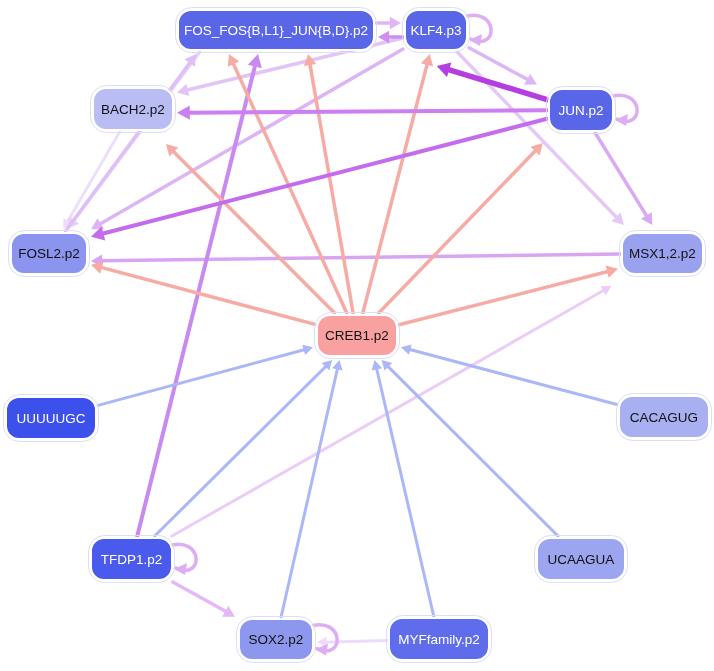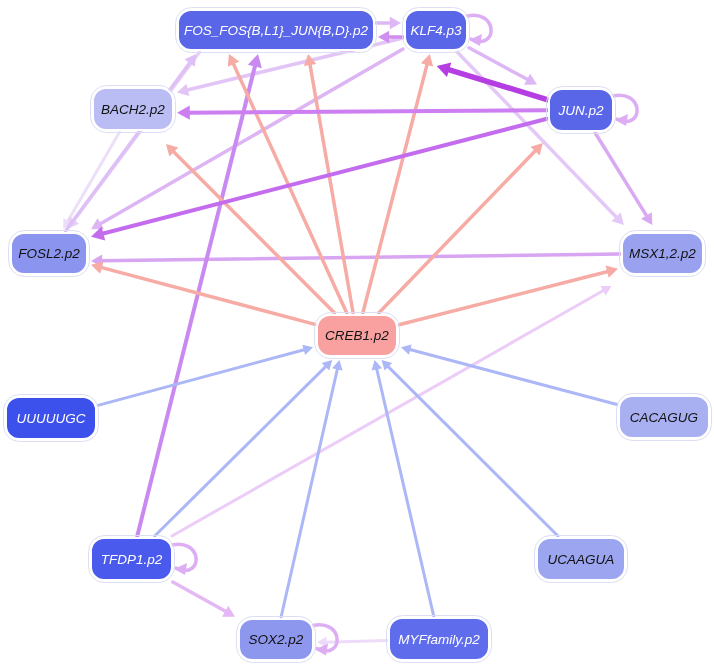--- a/index.html
+++ b/index.html
@@ -7,21 +7,20 @@
     padding: 0;
     background: #ffffff;
     font-family: "Liberation Sans", sans-serif;
   }
   .canvas-wrap {
     position: relative;
     width: 714px;
     height: 671px;
     overflow: hidden;
     background: #ffffff;
-    font-style: italic;
   }
   svg { display: block; }
   text {
     font-family: "Liberation Sans", "DejaVu Sans", sans-serif;
     font-size: 13.5px;
   }
 </style>
 </head>
 <body>
 

